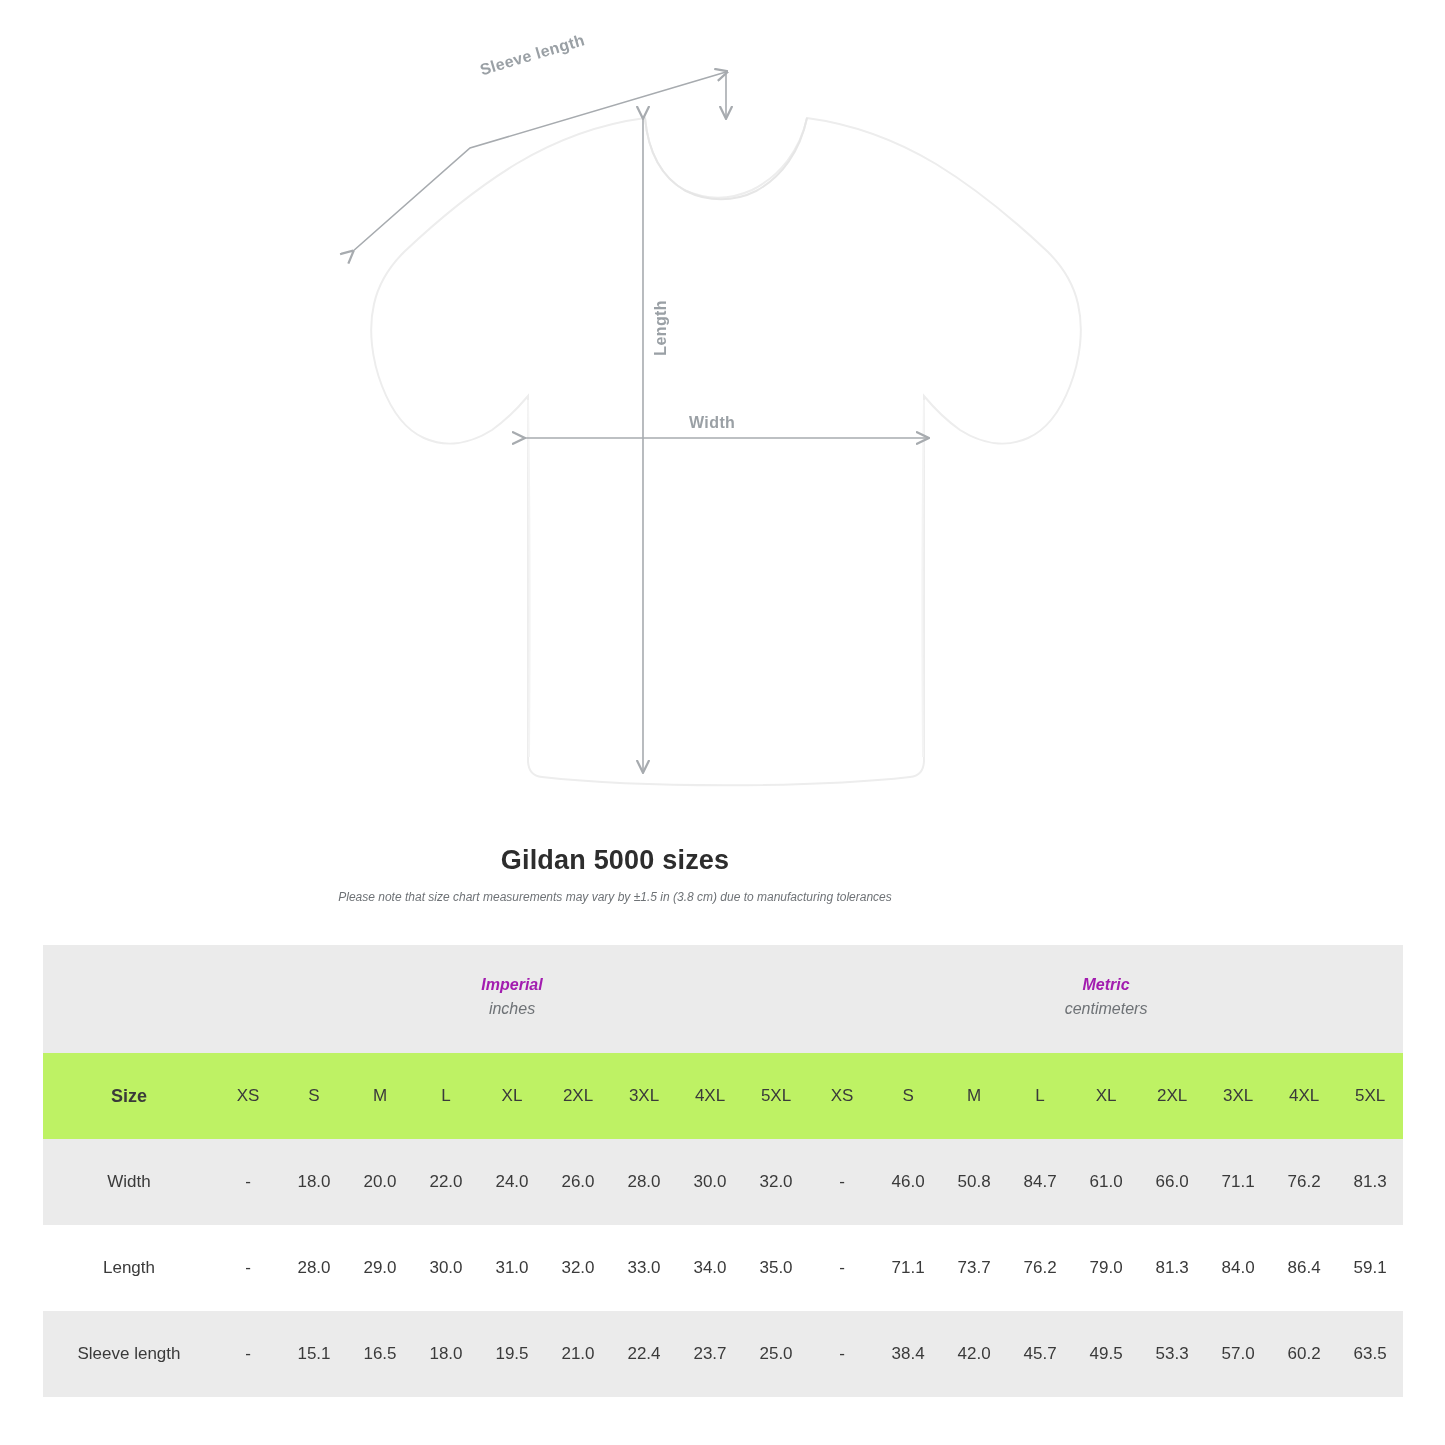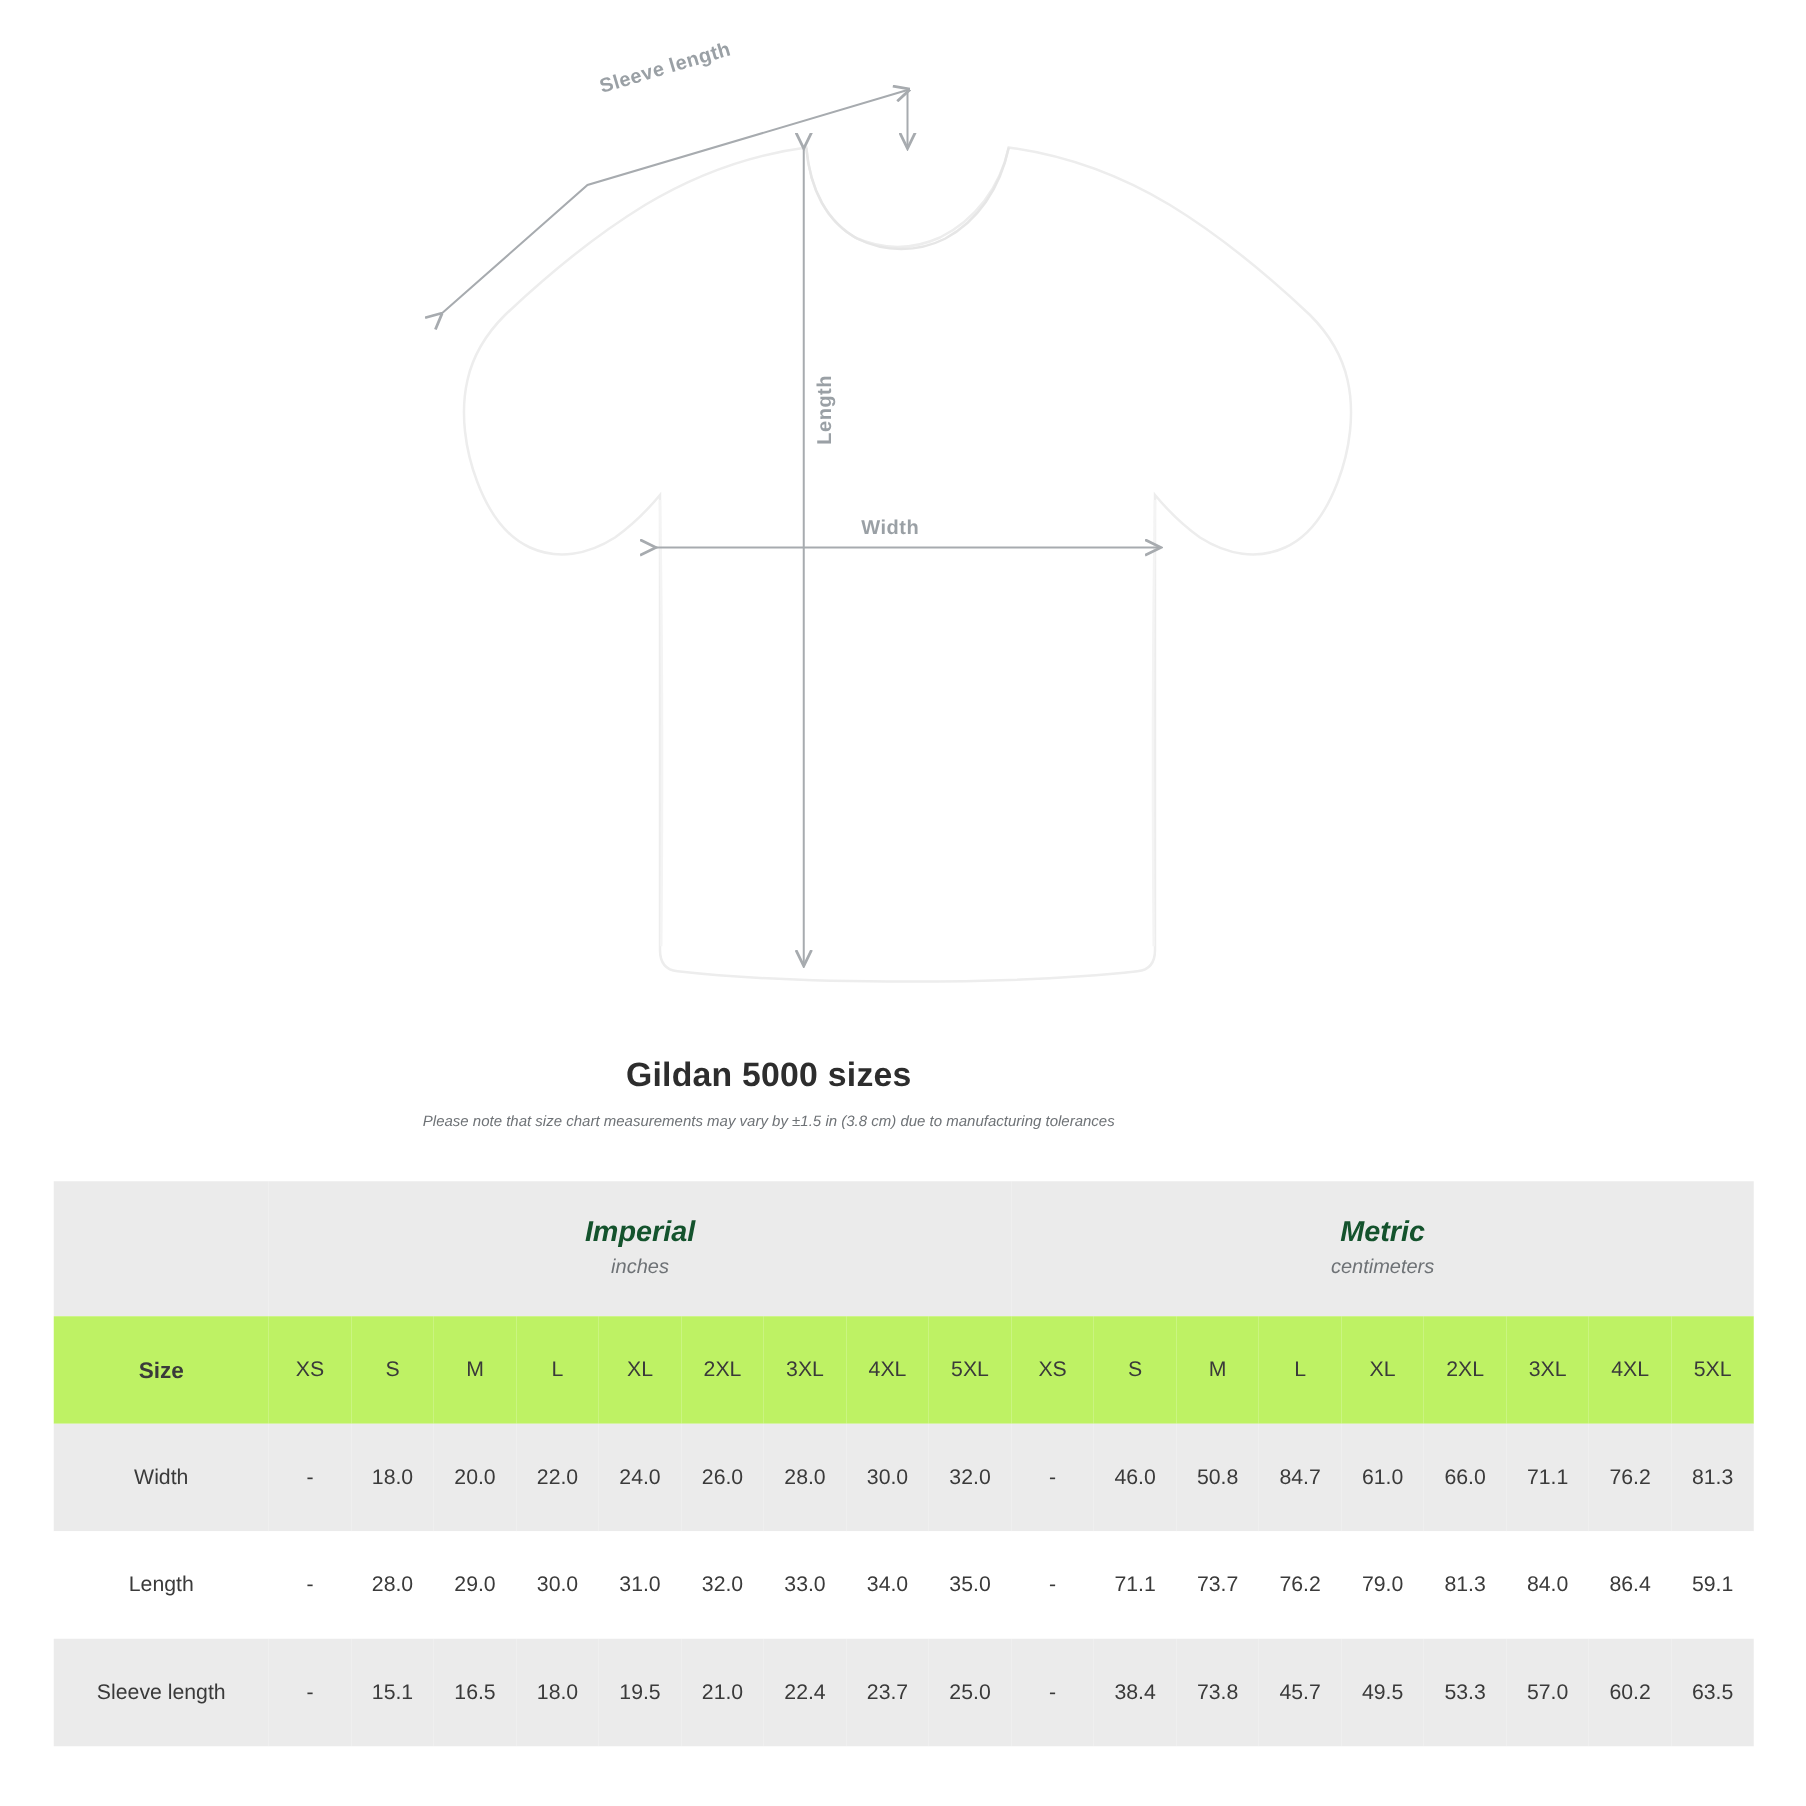--- a/index.html
+++ b/index.html
@@ -74,24 +74,24 @@
     font-size: 17px;
     color: #3a3a3a;
     font-weight: normal;
   }
   .unit-row td {
     background: #ebebeb;
     height: 108px;
     padding: 0;
   }
   .unit-name {
-    font-size: 23px;
+    font-size: 16px;
     font-weight: bold;
     font-style: italic;
-    color: #14532d;
+    color: #a21caf;
     line-height: 1.25;
   }
   .unit-sub {
     font-size: 16px;
     font-style: italic;
     color: #6e7276;
     line-height: 1.7;
   }
   .head-row td {
     background: #bef264;
@@ -285,21 +285,21 @@
           <td>15.1</td>
           <td>16.5</td>
           <td>18.0</td>
           <td>19.5</td>
           <td>21.0</td>
           <td>22.4</td>
           <td>23.7</td>
           <td>25.0</td>
           <td>-</td>
           <td>38.4</td>
-          <td>73.8</td>
+          <td>42.0</td>
           <td>45.7</td>
           <td>49.5</td>
           <td>53.3</td>
           <td>57.0</td>
           <td>60.2</td>
           <td>63.5</td>
         </tr>
       </tbody>
     </table>
   </div>

